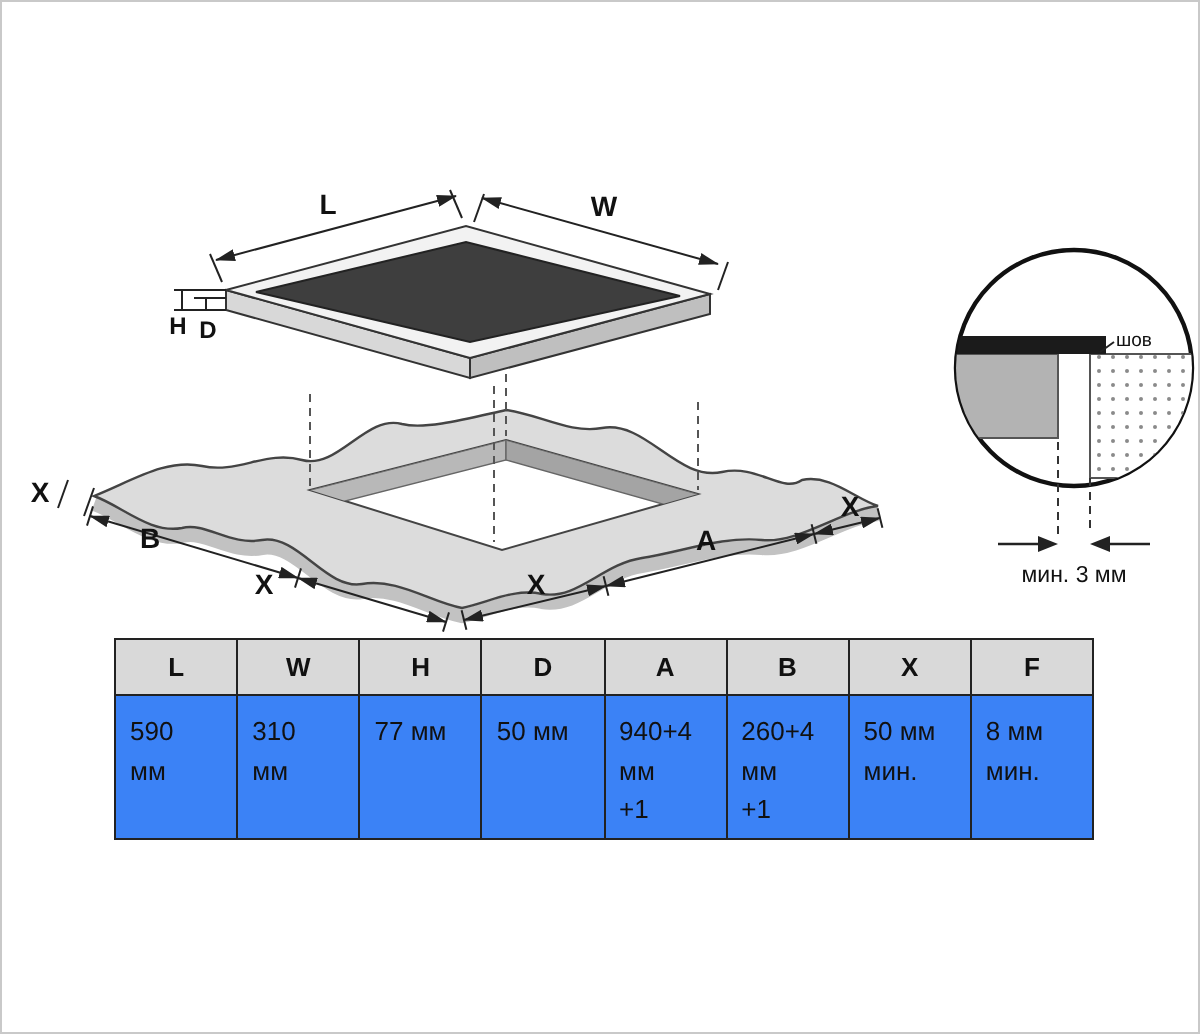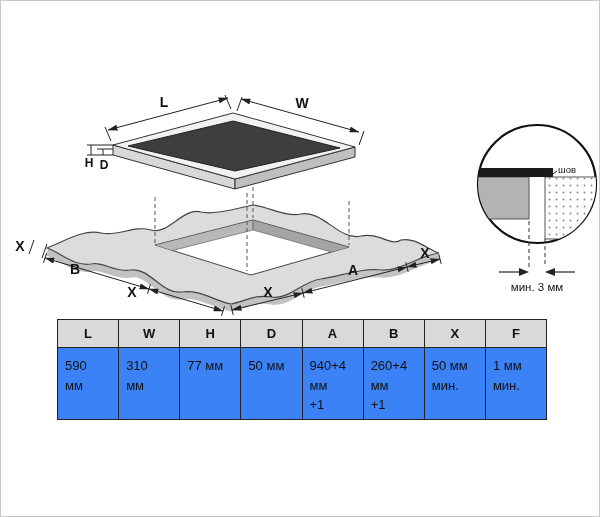--- a/index.html
+++ b/index.html
@@ -204,20 +204,20 @@
         </td>
         <td>
           <div>260+4 мм</div>
           <div>+1</div>
         </td>
         <td>
           <div>50 мм</div>
           <div>мин.</div>
         </td>
         <td>
-          <div>1 мм</div>
+          <div>8 мм</div>
           <div>мин.</div>
         </td>
       </tr>
     </tbody>
   </table>
 
 </div>
 
 </body></html>

